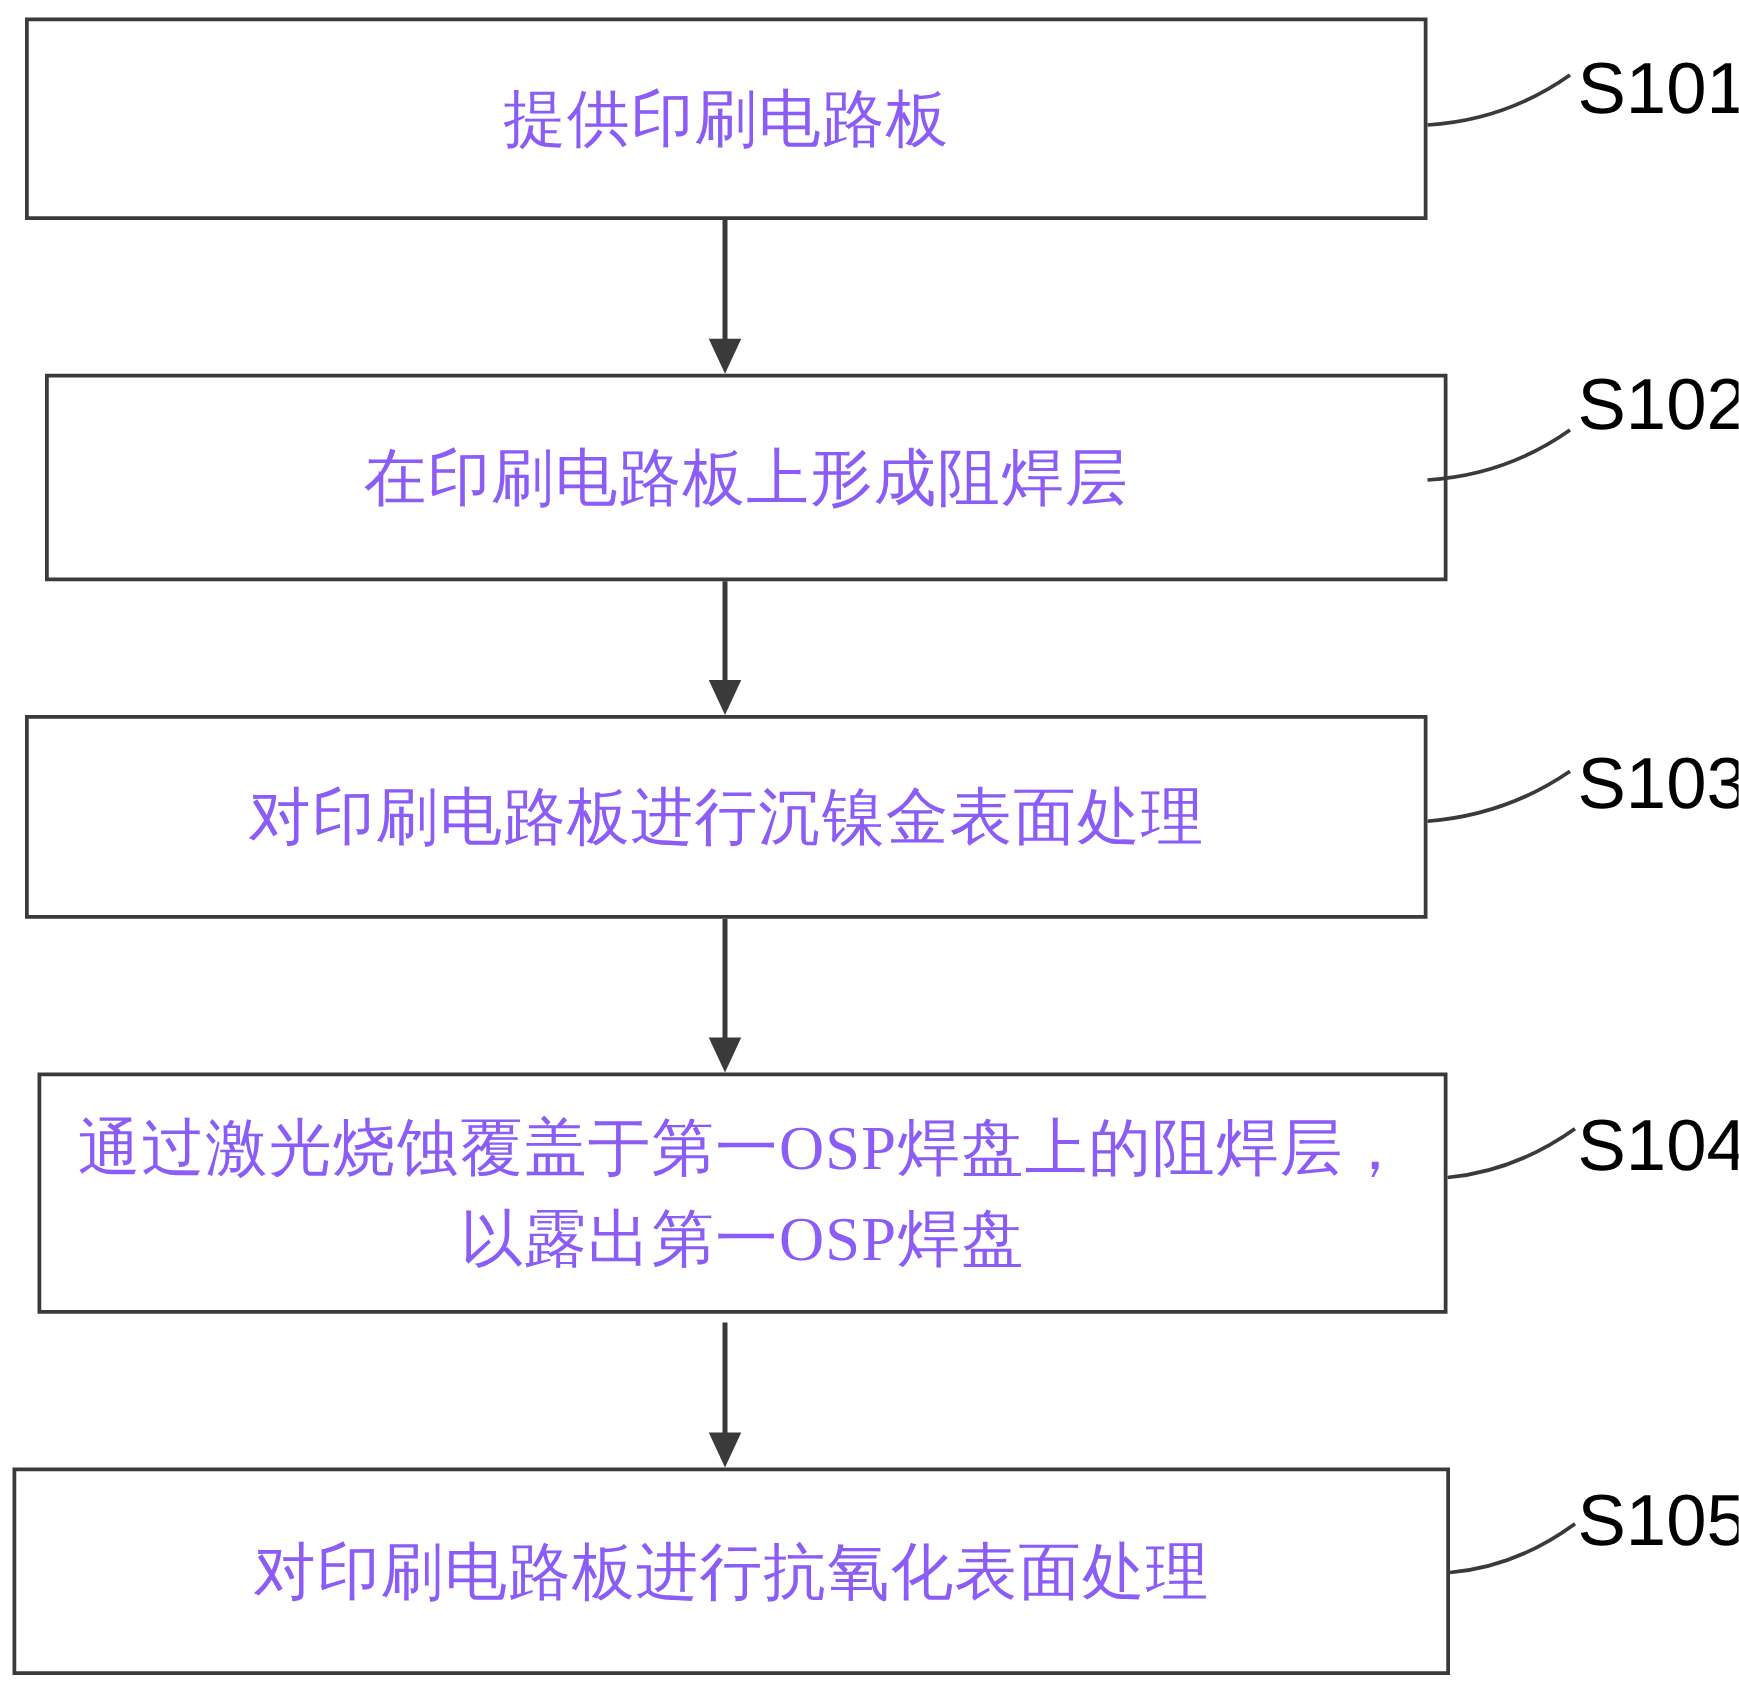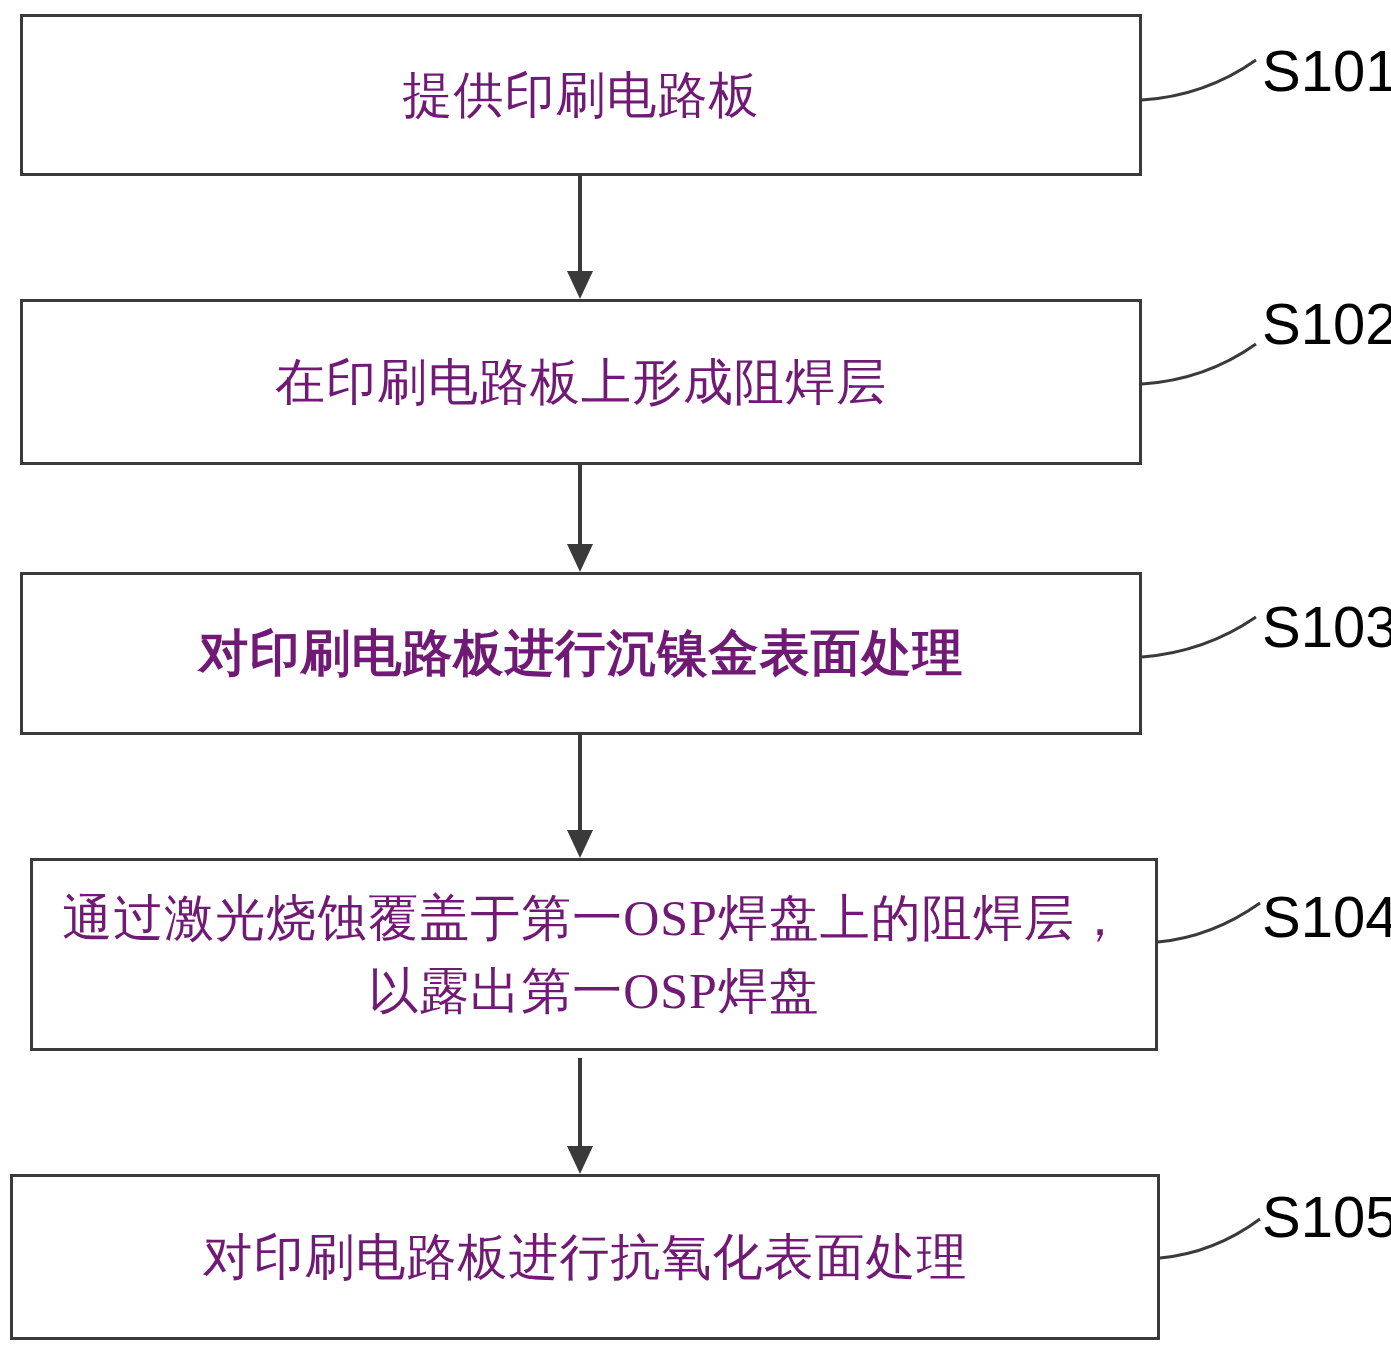--- a/index.html
+++ b/index.html
@@ -21,21 +21,21 @@
     background: #ffffff;
     display: flex;
     align-items: center;
     justify-content: center;
     text-align: center;
     box-sizing: border-box;
     padding: 8px 24px;
   }
   .step-box .step-text {
     font-size: 50px;
-    color: #701a75;
+    color: #8b5cf6;
     line-height: 1.45;
     letter-spacing: 1px;
   }
   .ref-label {
     position: absolute;
     font-family: "Liberation Sans", "DejaVu Sans", sans-serif;
     font-size: 58px;
     color: #000000;
     line-height: 1;
   }
@@ -74,25 +74,25 @@
 </style>
 </head>
 <body>
 
 <div class="canvas">
 
   <div class="step-box" style="left:20px; top:14px; width:1122px; height:162px;">
     <span class="step-text">提供印刷电路板</span>
   </div>
 
-  <div class="step-box" style="left:20px; top:299px; width:1122px; height:166px;">
+  <div class="step-box" style="left:36px; top:299px; width:1122px; height:166px;">
     <span class="step-text">在印刷电路板上形成阻焊层</span>
   </div>
 
-  <div class="step-box" style="left:20px; top:572px; width:1122px; height:163px;font-weight:bold;">
+  <div class="step-box" style="left:20px; top:572px; width:1122px; height:163px;">
     <span class="step-text">对印刷电路板进行沉镍金表面处理</span>
   </div>
 
   <div class="step-box" style="left:30px; top:858px; width:1128px; height:193px;">
     <span class="step-text">通过激光烧蚀覆盖于第一OSP焊盘上的阻焊层，以露出第一OSP焊盘</span>
   </div>
 
   <div class="step-box" style="left:10px; top:1174px; width:1150px; height:166px;">
     <span class="step-text">对印刷电路板进行抗氧化表面处理</span>
   </div>

